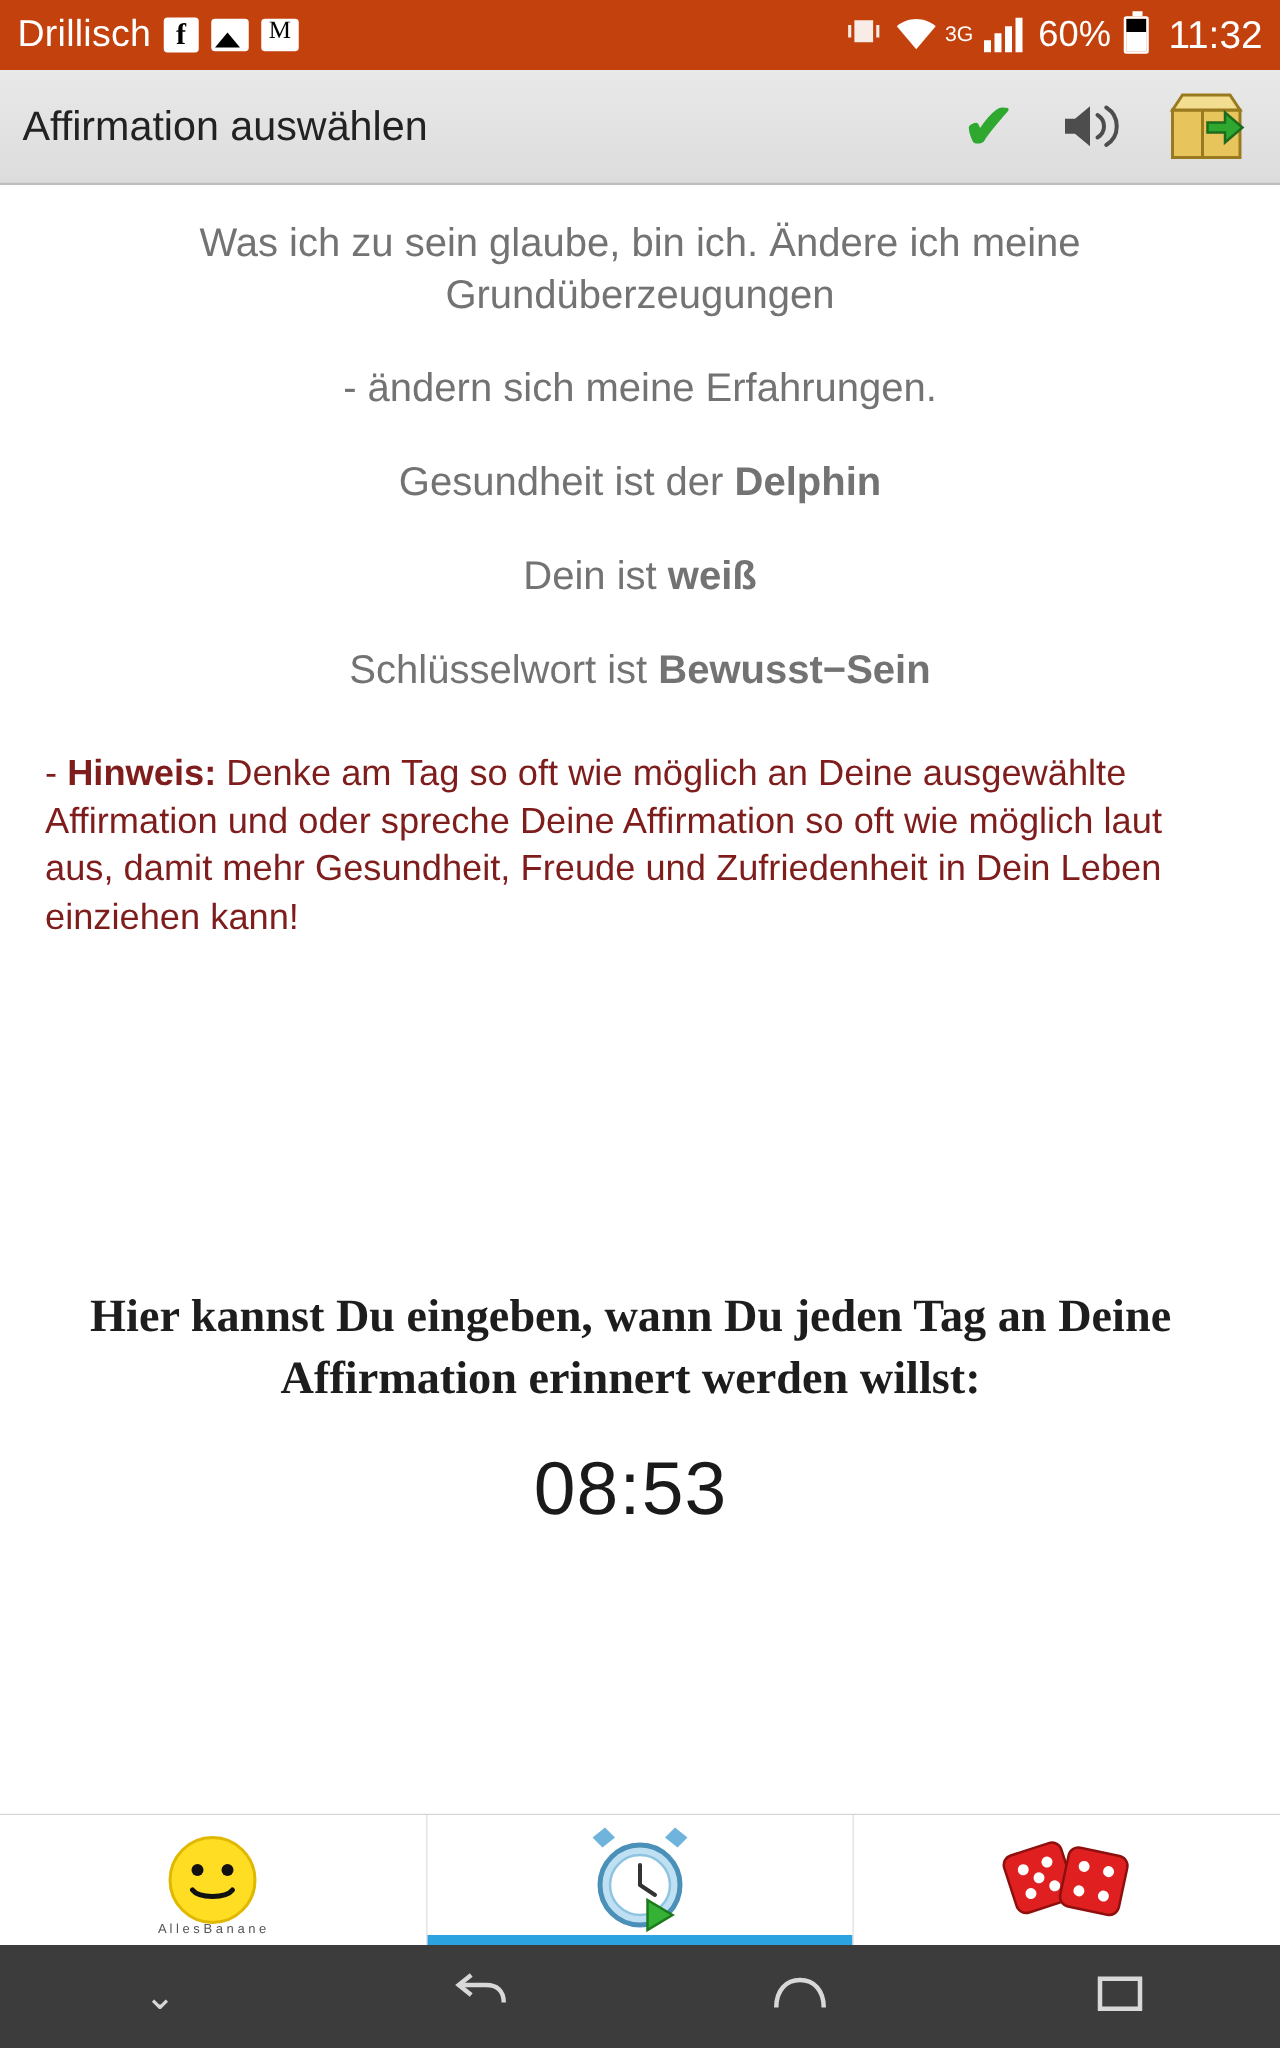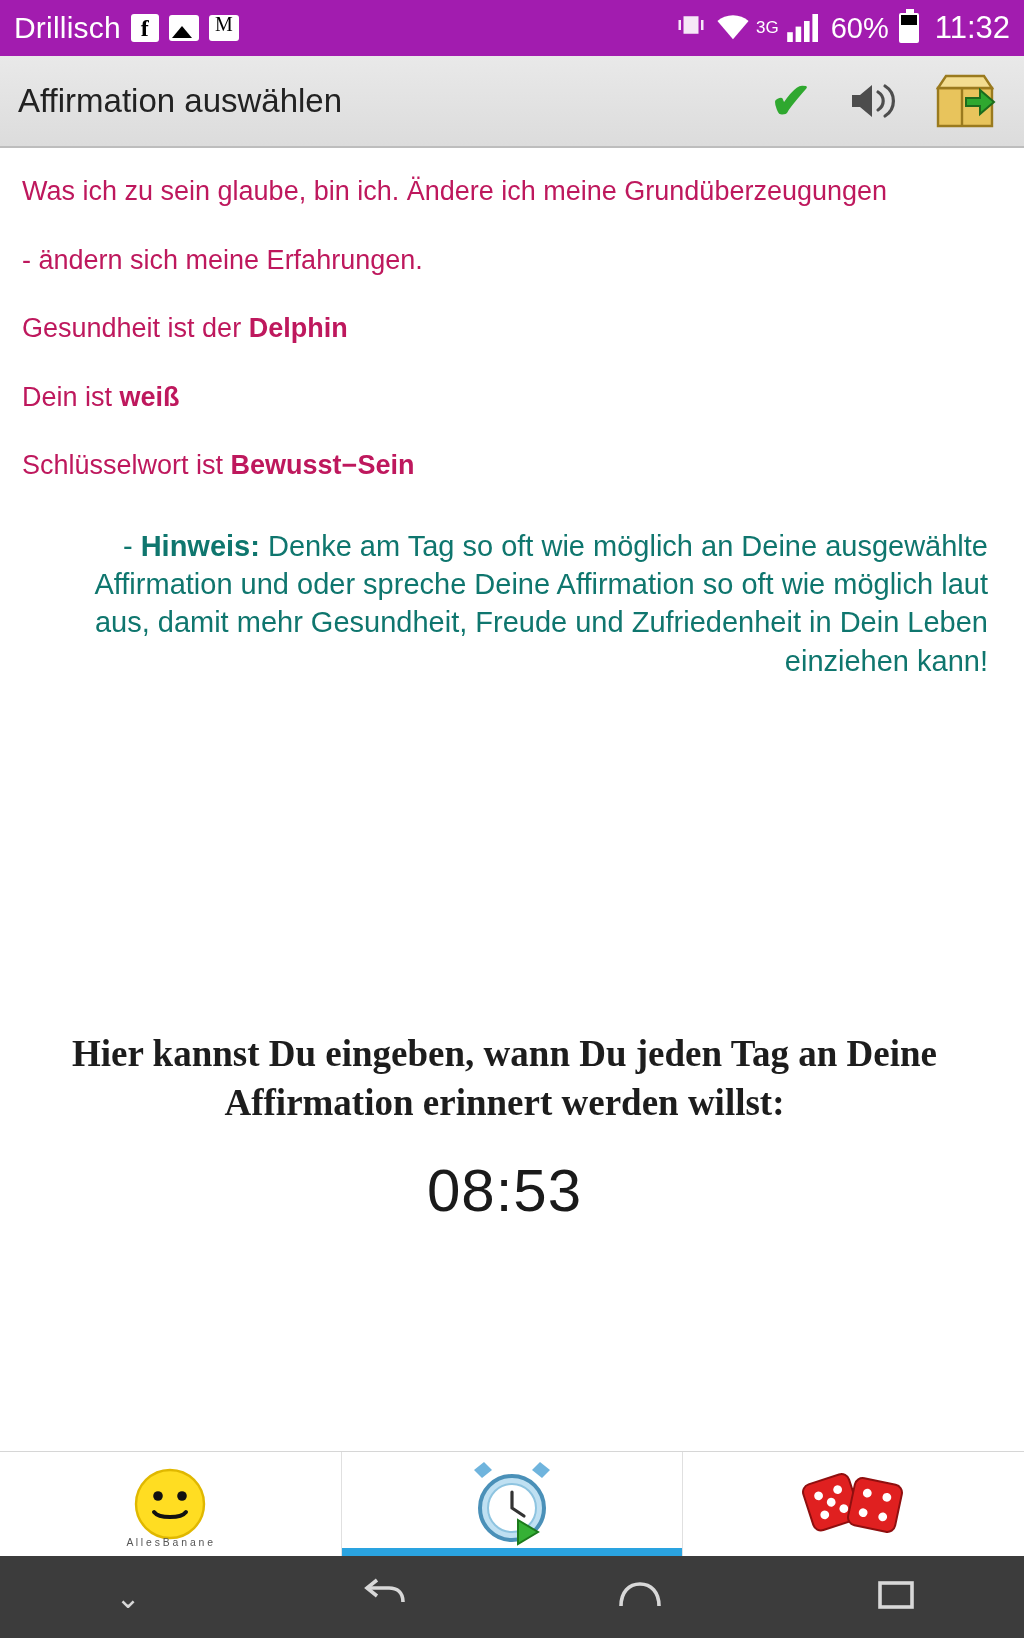--- a/index.html
+++ b/index.html
@@ -11,21 +11,21 @@
     width: 1024px;
     height: 1638px;
     font-family: "Liberation Sans", sans-serif;
     overflow: hidden;
     position: relative;
   }
 
   
   .statusbar {
     height: 56px;
-    background: #a21caf;
+    background: #c2410c;
     color: #ffffff;
     display: flex;
     align-items: center;
     padding: 0 14px;
     box-sizing: border-box;
   }
   .statusbar .carrier {
     font-size: 30px;
     letter-spacing: .2px;
   }
@@ -144,30 +144,31 @@
     box-sizing: border-box;
   }
   .aff-title {
     text-align: center;
     font-size: 31px;
     font-weight: bold;
     color: #000000;
     margin-bottom: 36px;
   }
   .aff-para {
-    font-size: 27px;
-    color: #be185d;
+    text-align: center;
+    font-size: 32px;
+    color: #737373;
     line-height: 1.28;
     margin-bottom: 34px;
   }
   .aff-para b { font-weight: bold; margin-top: 29px; }
   .aff-hint {
-    text-align: right;
+    text-align: left;
     font-size: 29px;
-    color: #0f766e;
+    color: #7f1d1d;
     line-height: 1.32;
     margin-top: 44px;
     padding: 0 14px;
   }
   .aff-hint b { font-weight: bold; }
 
   
   .reminder {
     position: absolute;
     left: 0;

